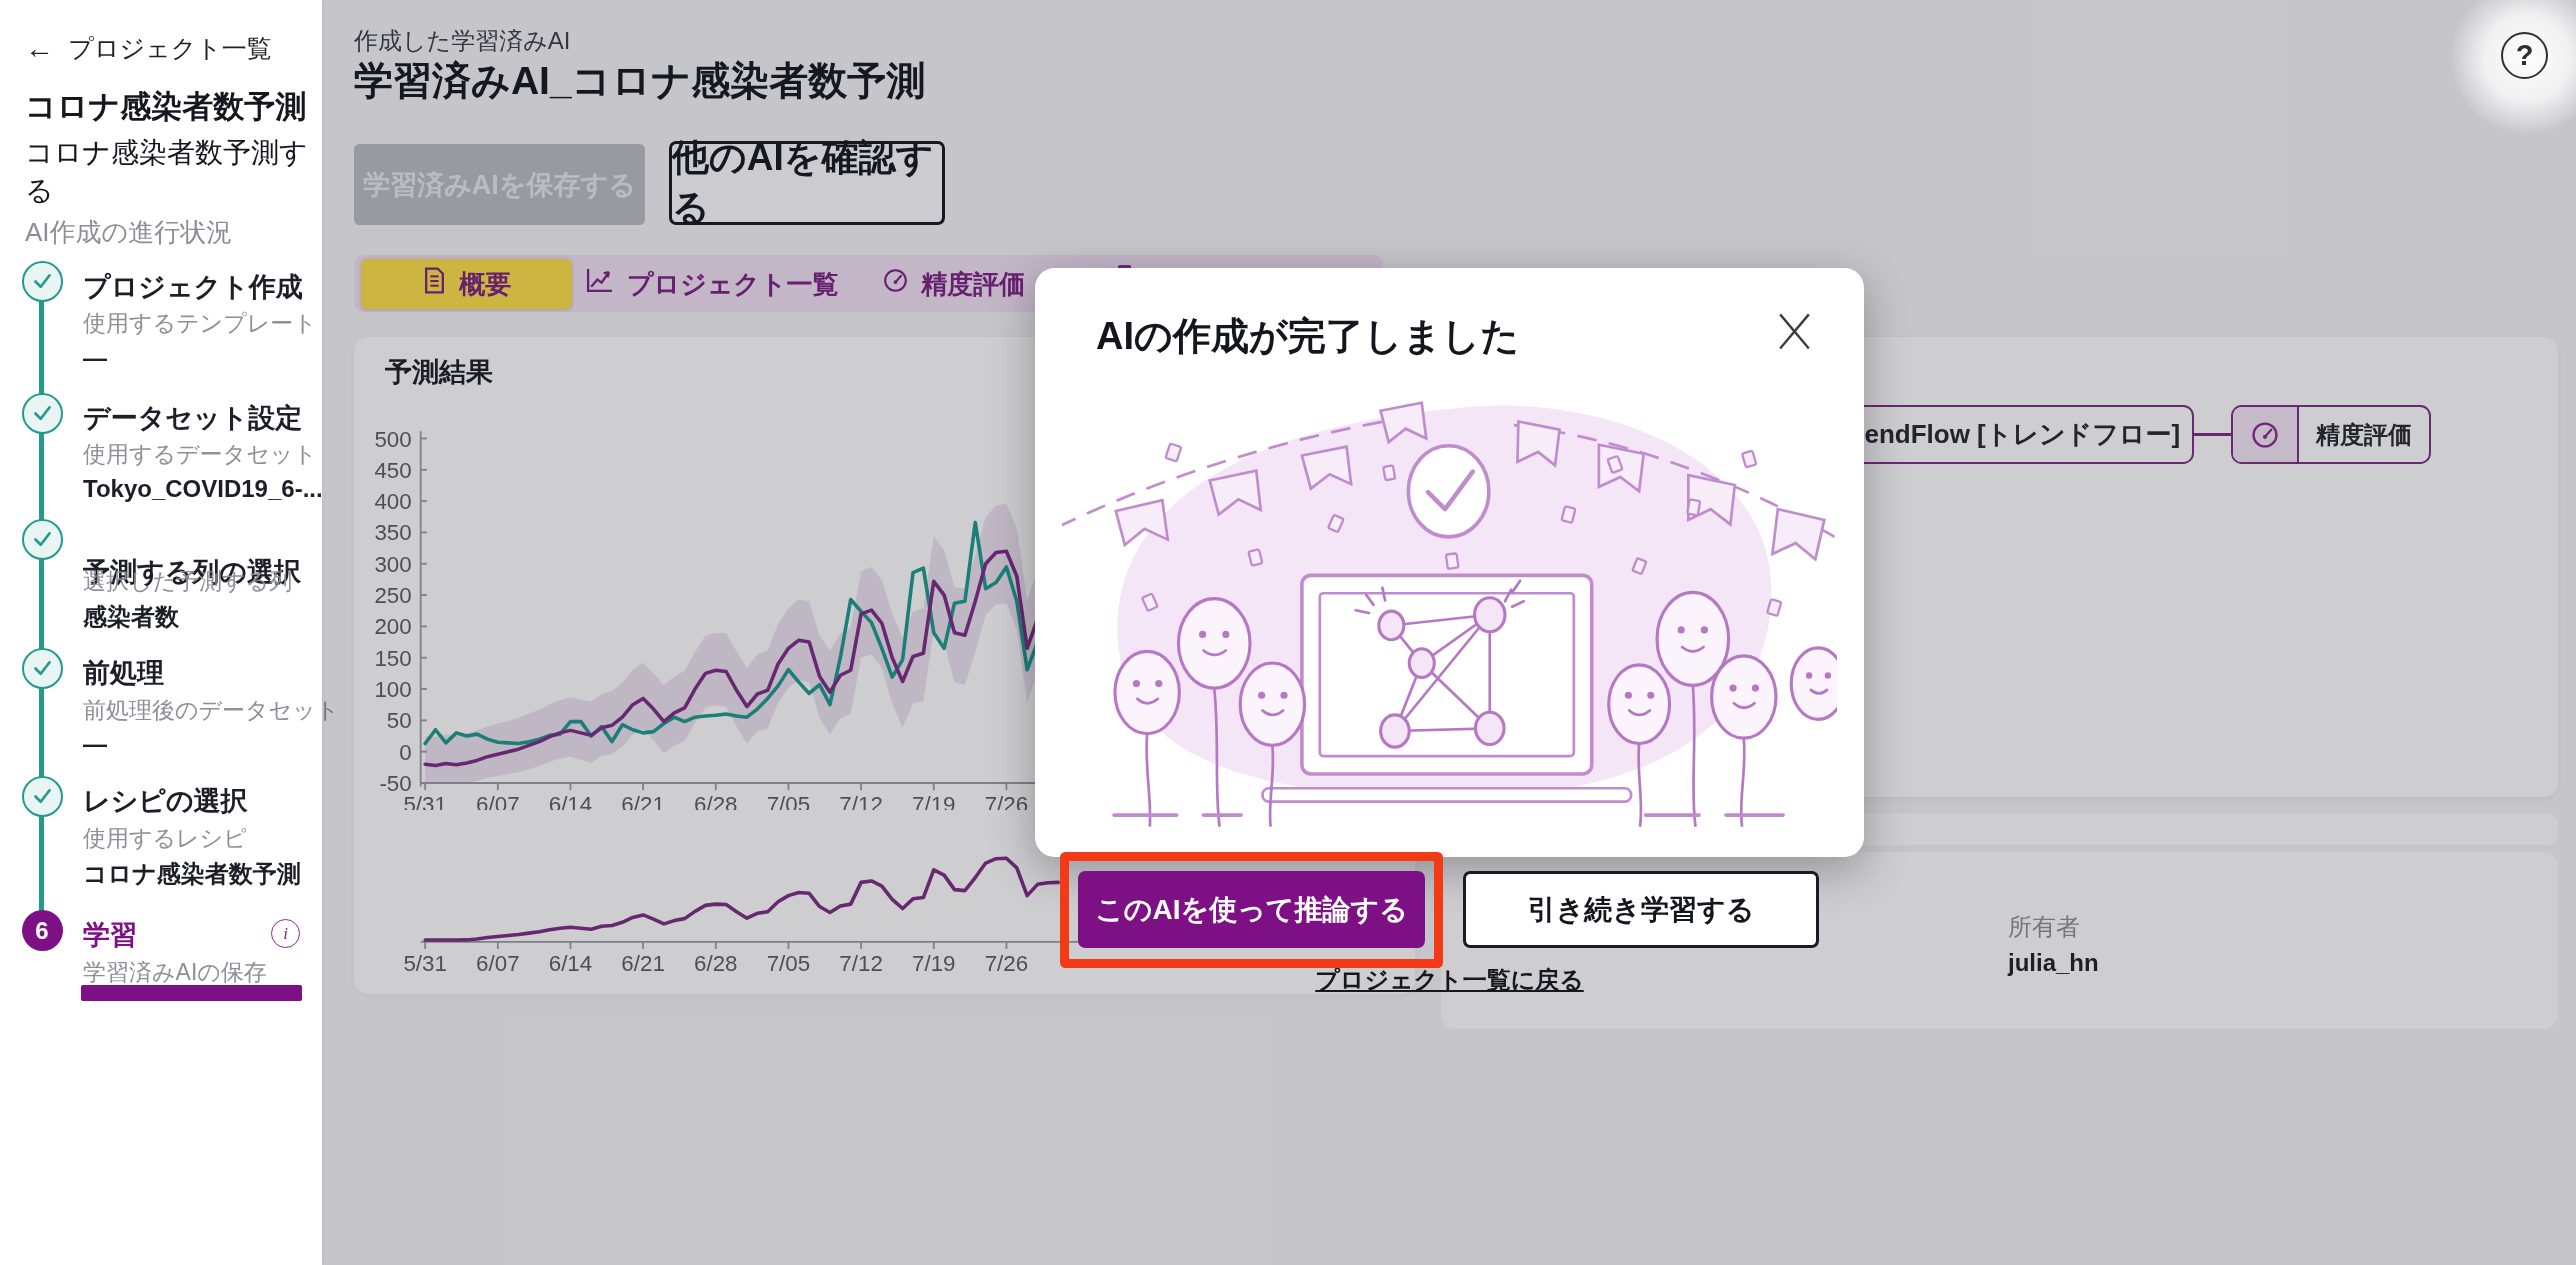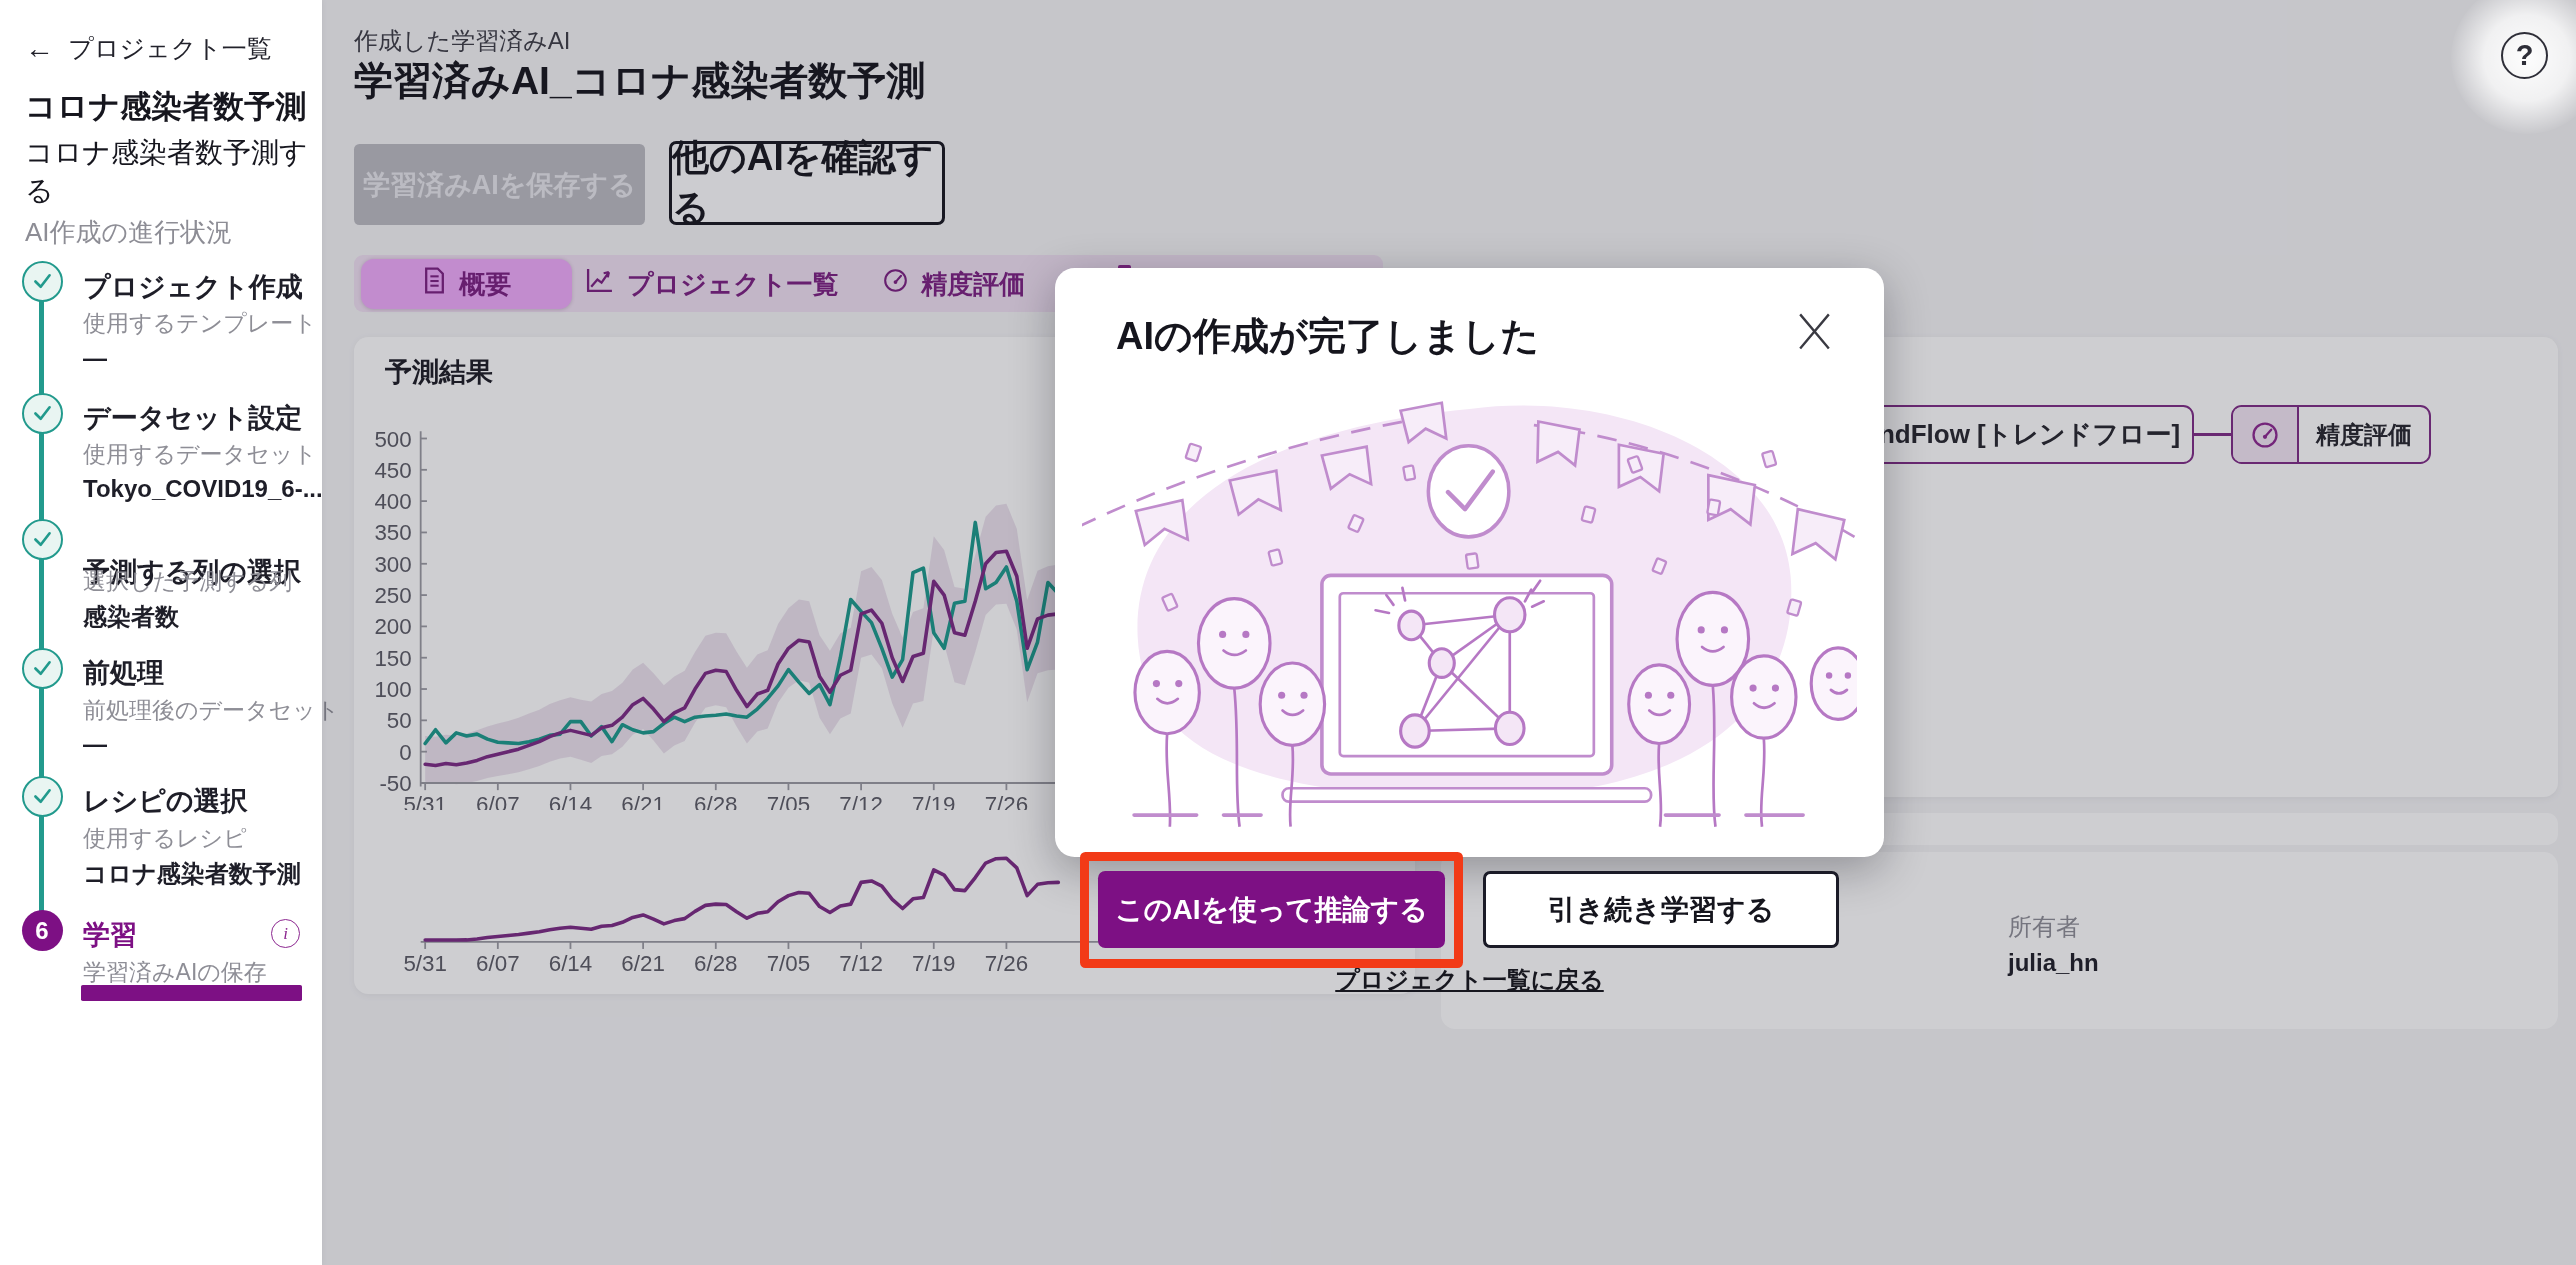--- a/index.html
+++ b/index.html
@@ -23,41 +23,41 @@
   #info-icon{left:271px;width:27px;height:27px;border:1.8px solid #8c2790;border-radius:50%;color:#8c2790;font-size:17px;display:flex;align-items:center;justify-content:center;font-style:italic;font-family:"Liberation Serif","DejaVu Serif",serif;}
   #progress-bar{left:81px;top:985px;width:221px;height:16px;background:#7d1084;border-radius:1.8px;}
   
   #breadcrumb{left:354px;top:25px;font-size:24px;color:#3d3d46;}
   #page-title{left:354px;top:54px;font-size:39px;font-weight:bold;color:#15151d;}
   #save-btn{left:354px;top:144px;width:291px;height:81px;background:#bcbcc2;border-radius:5.4px;color:#e7e7ec;font-size:27px;font-weight:bold;display:flex;align-items:center;justify-content:center;}
   #other-btn{left:669px;top:141px;width:276px;height:84px;background:#fdfdfe;border:3.6px solid #17171f;border-radius:7.2px;color:#15151d;font-size:37px;font-weight:bold;display:flex;align-items:center;justify-content:center;cursor:pointer;box-sizing:border-box;}
   #banner{left:967px;top:141px;width:756px;height:84px;background:#e9effb;border:3.6px solid #195a78;border-radius:9px;box-sizing:border-box;display:flex;align-items:center;justify-content:center;color:#113f5e;font-size:19.7px;font-weight:bold;white-space:nowrap;}
   #tabbar{left:354px;top:255px;width:1029px;height:57px;background:#f0e0f2;border-radius:9px;}
   .tab{position:absolute;top:259px;height:50px;display:flex;align-items:center;justify-content:center;gap:12.5px;color:#7b1f82;font-size:26px;font-weight:bold;cursor:pointer;white-space:nowrap;}
-  .tab.active{background:#f0abfc;border-radius:13px;box-shadow:0 0.9px 3.6px rgba(60,20,70,.18);}
+  .tab.active{background:#fde047;border-radius:6px;box-shadow:0 0.9px 3.6px rgba(60,20,70,.18);}
   #tab4-fragment{left:1118px;top:265px;width:13.4px;height:5.4px;background:#8c2790;border-radius:1.8px 1.8px 0 0;}
   #chart-card{left:354px;top:337px;width:1061px;height:657px;background:#ffffff;border-radius:14.3px;box-shadow:0 1.8px 7.2px rgba(0,0,0,.05);}
   #chart-title{left:385px;top:354px;font-size:27px;font-weight:bold;color:#1b1b24;}
   
   #flow-card{left:1441px;top:337px;width:1117px;height:460px;background:#ffffff;border-radius:14.3px;box-shadow:0 1.8px 7.2px rgba(0,0,0,.05);}
   #thin-band{left:1441px;top:813px;width:1117px;height:32px;background:#ffffff;border-radius:10.7px;}
   #owner-card{left:1441px;top:852px;width:1117px;height:177px;background:#ffffff;border-radius:14.3px;}
   #model-box{left:1826px;top:405px;width:368px;height:59px;border:2.7px solid #7e2b86;border-radius:10.7px;background:#fff;box-sizing:border-box;display:flex;align-items:center;justify-content:center;font-size:26px;font-weight:bold;color:#26262e;white-space:nowrap;}
   #flow-connector{left:2194px;top:433px;width:37px;height:2.7px;background:#7e2b86;}
   #eval-box{left:2231px;top:405px;width:200px;height:59px;border:2.7px solid #7e2b86;border-radius:10.7px;background:#fff;box-sizing:border-box;display:flex;align-items:stretch;overflow:hidden;cursor:pointer;}
   #eval-icon-cell{width:64px;background:#f2e6f4;border-right:2.7px solid #7e2b86;display:flex;align-items:center;justify-content:center;}
   #eval-label{flex:1;display:flex;align-items:center;justify-content:center;font-size:24px;font-weight:bold;color:#26262e;}
   #owner-label{left:2008px;top:911px;font-size:24px;color:#8e8e96;}
   #owner-value{left:2008px;top:949px;font-size:24px;font-weight:bold;color:#1e1e28;}
   
   #help-glow{left:2451px;top:-18px;width:152px;height:152px;border-radius:50%;background:radial-gradient(circle,rgba(255,255,255,.97) 0%,rgba(255,255,255,.75) 40%,rgba(255,255,255,0) 72%);z-index:46;}
   #help-btn{left:2501px;top:32px;width:47px;height:47px;border:2.7px solid #2e2e38;border-radius:50%;box-sizing:border-box;display:flex;align-items:center;justify-content:center;font-size:29px;font-weight:bold;color:#2e2e38;z-index:47;cursor:pointer;background:transparent;}
   
   #dim-overlay{left:322px;top:0;width:2254px;height:1266px;background:rgba(33,33,45,.22);z-index:40;}
-  #modal{left:1035px;top:268px;width:829px;height:589px;background:#ffffff;border-radius:19.7px;z-index:50;box-shadow:0 12.5px 45px rgba(10,10,20,.30);margin-left:20px;}
+  #modal{left:1035px;top:268px;width:829px;height:589px;background:#ffffff;border-radius:19.7px;z-index:50;box-shadow:0 12.5px 45px rgba(10,10,20,.30);}
   #modal-title{left:61px;top:43px;font-size:38px;font-weight:bold;color:#15151d;position:absolute;}
   #modal-close{position:absolute;right:48px;top:41px;width:43px;height:43px;cursor:pointer;}
   #modal-close svg{display:block;}
   #modal-illustration{position:absolute;left:27px;top:107px;width:775px;height:458px;}
   #cta-btn{position:absolute;left:43px;top:603px;width:347px;height:77px;background:#7d1084;border-radius:7.2px;color:#ffffff;font-size:28px;font-weight:bold;display:flex;align-items:center;justify-content:center;cursor:pointer;}
   #annotation-rect{position:absolute;left:25px;top:584px;width:383px;height:116px;border:9px solid #f23a17;border-radius:5.4px;box-sizing:border-box;z-index:5;pointer-events:none;}
   #secondary-btn{position:absolute;left:428px;top:603px;width:356px;height:77px;background:#ffffff;border:3.6px solid #1b1b27;border-radius:7.2px;color:#15151d;font-size:28px;font-weight:bold;display:flex;align-items:center;justify-content:center;cursor:pointer;box-sizing:border-box;}
   #back-link{position:absolute;left:0;top:696px;width:829px;text-align:center;font-size:24px;font-weight:bold;color:#17171f;text-decoration:underline;cursor:pointer;}
   text{font-family:"Liberation Sans","DejaVu Sans",sans-serif;}
 </style>

